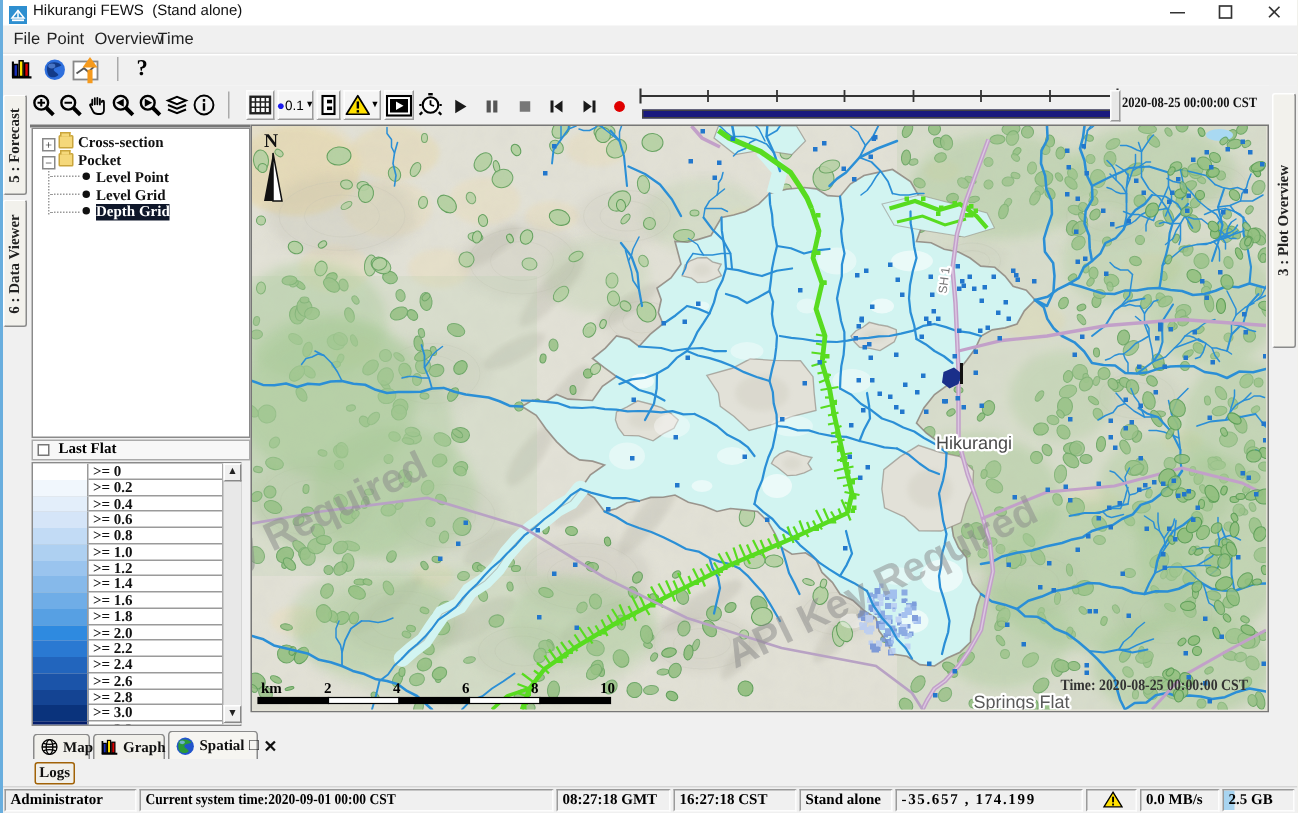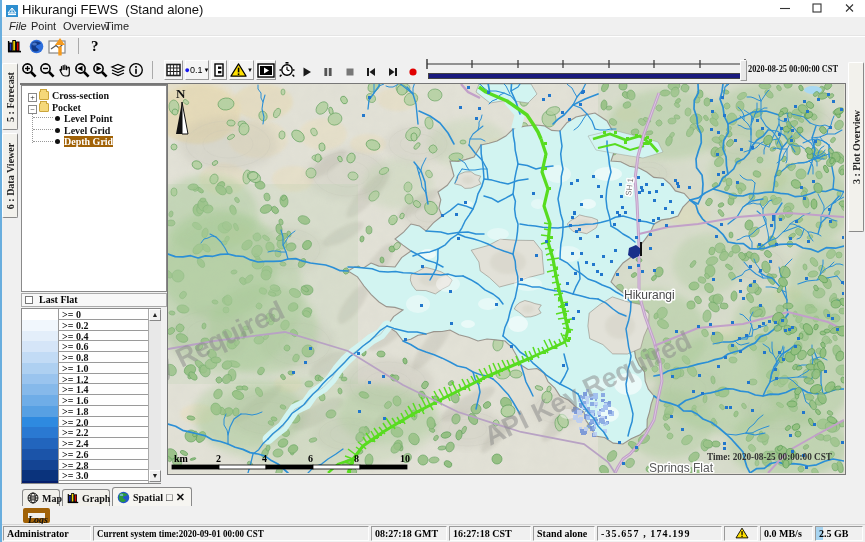--- a/index.html
+++ b/index.html
@@ -26,41 +26,41 @@
 .lsw { position:absolute; left:0; top:0; width:37px; height:10.75px; border-right:1px solid #9a9a9a; }
 .llab { position:absolute; left:40px; top:0px; font-family:"Liberation Serif",serif; font-size:10px; font-weight:bold; color:#111; }
 #lscroll { left:148px; top:309px; width:13px; height:174px; z-index:3; background:#e8e8e8; border-left:1px solid #aaa; }
 .sbtn { position:absolute; width:12px; height:12px; z-index:4; background:#f0f0f0; border:1px solid; border-color:#fff #888 #888 #fff; font-size:7px; text-align:center; line-height:10px; color:#222; }
 #mapwrap { left:167px; top:83px; width:679px; height:392px; border:1.5px solid #777; background:#e3e2d7; }
 #rtabs { left:846px; top:57px; width:19px; height:431px; background:#f0f0f0; }
 #bottombar { left:2px; top:475px; width:863px; height:49px; background:#f0f0f0; }
 .btab b { display:inline-block; }
 .btab svg { flex-shrink:0; }
 .btab { position:absolute; height:17px; background:#f1f0eb; border:1px solid #8a8a8a; border-bottom:none; border-radius:3px 3px 0 0; display:flex; align-items:center; font-family:"Liberation Serif",serif; font-size:10px; font-weight:bold; color:#111; padding:0 4px; gap:3px; }
-#logsbtn { left:23px; top:508px; width:27px; height:15px; background:#f1f0eb; border:5px solid #a16207; border-radius:2px; font-family:"Liberation Serif",serif; font-size:10px; font-weight:bold; color:#111; text-align:center; line-height:13px;font-style:italic; }
+#logsbtn { left:23px; top:508px; width:27px; height:15px; background:#f1f0eb; border:1px solid #a16207; border-radius:2px; font-family:"Liberation Serif",serif; font-size:10px; font-weight:bold; color:#111; text-align:center; line-height:13px; }
 #statusbar { left:0; top:524px; width:865px; height:18px; background:#f0f0f0; border-top:1px solid #d5d5d5; }
 .scell b { display:inline-block; font-weight:bold; white-space:nowrap; }
 .scell { position:absolute; top:526px; height:15px; border:1px solid; border-color:#9a9a9a #fdfdfd #fdfdfd #9a9a9a; font-family:"Liberation Serif",serif; font-size:10px; font-weight:bold; color:#000; line-height:13px; padding-left:3px; white-space:nowrap; overflow:hidden; }
 #blueedge { left:0; top:0; width:2px; height:542px; background:#69aede; }
 </style></head>
 <body>
 <div class="abs" style="left:6px;top:3px;"><svg width="12" height="12" viewBox="0 0 12 12">
       <rect width="12" height="12" fill="#2e8fd0"></rect>
       <path d="M2,8 L6,3 L10,8 Z" fill="none" stroke="#fff" stroke-width="1"></path>
       <line x1="2" y1="9.5" x2="10" y2="9.5" stroke="#fff" stroke-width="1.2"></line>
       <line x1="6" y1="3" x2="6" y2="8" stroke="#fff" stroke-width="1"></line>
     </svg></div>
-<div class="abs" style="left:22px;top:2px;font-size:13px;color:#111;">Hikurangi FEWS&nbsp; (Stand alone)</div>
+<div class="abs" style="left:22px;top:2px;font-size:10px;color:#111;">Hikurangi FEWS&nbsp; (Stand alone)</div>
 <svg class="abs" style="left:770px;top:0" width="95" height="17" viewBox="0 0 95 17">
 <line x1="10" y1="8.5" x2="20" y2="8.5" stroke="#333" stroke-width="1.1"></line>
 <rect x="43" y="4" width="8" height="8" fill="none" stroke="#333" stroke-width="1.1"></rect>
 <path d="M76,4.5 L83,11.5 M83,4.5 L76,11.5" stroke="#333" stroke-width="1.1"></path>
 </svg>
 <div class="abs" id="menubar"></div>
-<div class="menu-item" style="left:9px;top:20px;font-style:italic;">File</div>
+<div class="menu-item" style="left:9px;top:20px;">File</div>
 <div class="menu-item" style="left:31px;top:20px;">Point</div>
 <div class="menu-item" style="left:63px;top:20px;">Overview</div>
 <div class="menu-item" style="left:105px;top:20px;">Time</div>
 <div class="abs" id="toolbar1"></div>
 <div class="abs" style="left:7px;top:39px;"><svg width="15" height="14" viewBox="0 0 15 14">
       <g stroke="#000" stroke-width="1">
         <rect x="2.2" y="4" width="2.6" height="8" fill="#1a2fbb"></rect>
         <rect x="5.8" y="1.5" width="2.6" height="10.5" fill="#ffe000"></rect>
         <rect x="9.4" y="3" width="2.6" height="9" fill="#dd0000"></rect>
       </g>
@@ -213,21 +213,21 @@
 <div class="abs" style="left:748px;top:64px;font-family:'Liberation Serif',serif;font-size:9.5px;font-weight:bold;color:#111;white-space:nowrap;transform:scaleX(0.88);transform-origin:0 0;">2020-08-25 00:00:00 CST</div>
 <div class="abs" id="treepanel">
 <div style="position:absolute;left:10px;top:24px;width:1px;height:33px;border-left:1px dotted #999;"></div>
 <div style="position:absolute;left:11px;top:31px;width:20px;height:1px;border-top:1px dotted #999;"></div>
 <div style="position:absolute;left:11px;top:43px;width:20px;height:1px;border-top:1px dotted #999;"></div>
 <div style="position:absolute;left:11px;top:55px;width:20px;height:1px;border-top:1px dotted #999;"></div>
 <div class="trow" style="top:4px;left:6px;"><span class="xbox">+</span><span class="folder"></span><b>Cross-section</b></div>
 <div class="trow" style="top:15.5px;left:6px;"><span class="xbox">−</span><span class="folder"></span><b>Pocket</b></div>
 <div class="trow" style="top:27px;left:33px;"><span class="dot"></span><b>Level Point</b></div>
 <div class="trow" style="top:38.5px;left:33px;"><span class="dot"></span><b>Level Grid</b></div>
-<div class="trow" style="top:50px;left:33px;"><span class="dot"></span><b style="background:#a16207;color:#fff;text-align:center;">Depth Grid</b></div>
+<div class="trow" style="top:50px;left:33px;"><span class="dot"></span><b style="background:#0f172a;color:#fff;text-align:center;">Depth Grid</b></div>
 </div>
 <div class="abs" id="lastval"></div>
 <div class="abs" style="left:25px;top:296px;width:8px;height:8px;background:#fff;border:1px solid #777;"></div>
 <div class="abs" style="left:39px;top:294px;font-family:'Liberation Serif',serif;font-size:10px;font-weight:bold;">Last Flat</div>
 <div class="abs" id="legend">
     <div class="lrow">
       <div class="lsw" style="background:#ffffff"></div>
       <div class="llab">&gt;= 0</div>
     </div>
 <div class="lrow">
@@ -1977,21 +1977,21 @@
       <g stroke="#000" stroke-width="1">
         <rect x="2.2" y="4" width="2.6" height="8" fill="#1a2fbb"></rect>
         <rect x="5.8" y="1.5" width="2.6" height="10.5" fill="#ffe000"></rect>
         <rect x="9.4" y="3" width="2.6" height="9" fill="#dd0000"></rect>
       </g>
       <line x1="1" y1="12.6" x2="14" y2="12.6" stroke="#000" stroke-width="1.6"></line>
       <line x1="1.6" y1="2" x2="1.6" y2="12.6" stroke="#000" stroke-width="1.4"></line>
     </svg>
     <b>Graph</b>
   </div>
-<div class="btab" style="left:112px;top:487px;height:19px;width:80px;background:#f6f5f1;">
+<div class="btab" style="left:112px;top:487px;height:19px;width:60px;background:#f6f5f1;">
     <svg width="13" height="13" viewBox="0 0 14 14">
       <circle cx="7" cy="7" r="6.2" fill="#2255cc"></circle>
       <path d="M2.5,3.5 C4.5,1.5 9,1.8 11.5,4 C10,5.5 7.5,5 6.5,6.5 C5.5,8 8.5,8.5 9.5,10.5 C7.5,12.5 4.5,12 3,10.5 C1.6,8.5 1.8,5.5 2.5,3.5 Z" fill="#2a9a3a"></path>
       <ellipse cx="4.8" cy="4.2" rx="2" ry="1.3" fill="#7fb8f0" opacity="0.8"></ellipse>
     </svg>
     <b>Spatial</b>
     <span style="font-size:11px;">□</span>
     <span style="font-size:11px;font-weight:bold;">✕</span>
   </div>
 <div class="abs" id="logsbtn">Logs</div>

